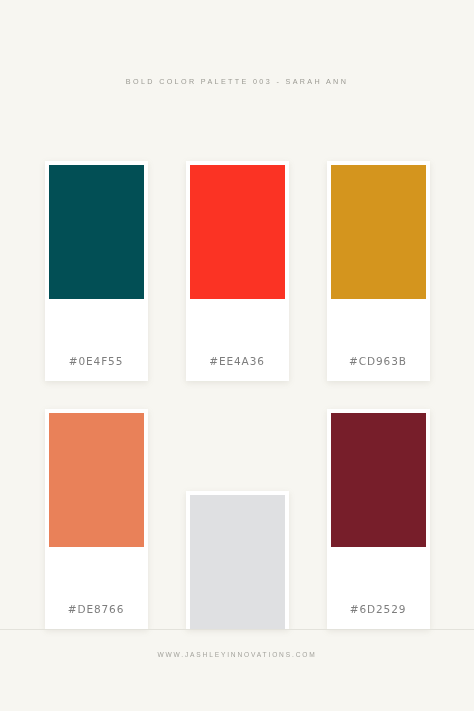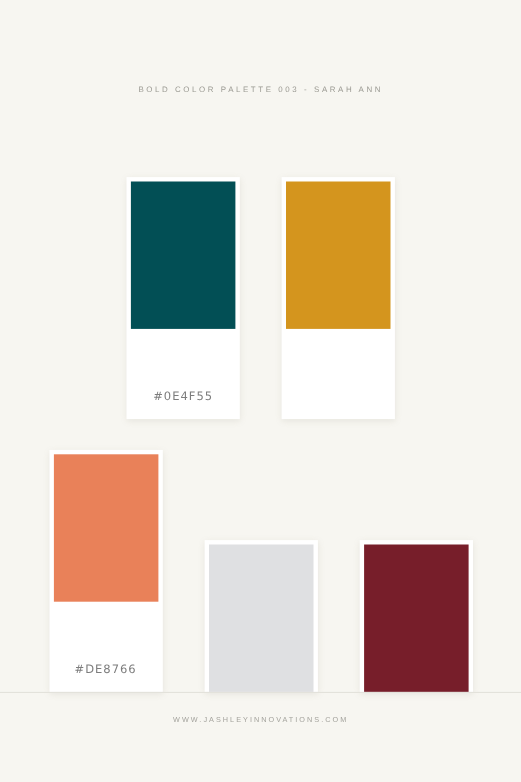--- a/index.html
+++ b/index.html
@@ -126,40 +126,46 @@
 
   <div class="palette">
 
     <div class="row row-top">
 
       <div class="card">
         <div class="swatch" style="background:#024F55;"></div>
         <div class="card-label">#0E4F55</div>
       </div>
 
+      <div class="card">
+        <div class="swatch" style="background:#FB3324;"></div>
+        <div class="card-label">#EE4A36</div>
+      </div>
 
       <div class="card">
         <div class="swatch" style="background:#D4951E;"></div>
+        <div class="card-label">#CD963B</div>
       </div>
 
     </div>
 
     <div class="row row-bottom">
 
       <div class="card">
         <div class="swatch" style="background:#E98159;"></div>
         <div class="card-label">#DE8766</div>
       </div>
 
       <div class="card">
         <div class="swatch" style="background:#DFE0E2;"></div>
       </div>
 
       <div class="card">
         <div class="swatch" style="background:#771E2A;"></div>
+        <div class="card-label">#6D2529</div>
       </div>
 
     </div>
 
   </div>
 
   <div class="footer">
     <div class="divider divider-bottom"></div>
     <div class="footer-text">WWW.JASHLEYINNOVATIONS.COM</div>
   </div>

